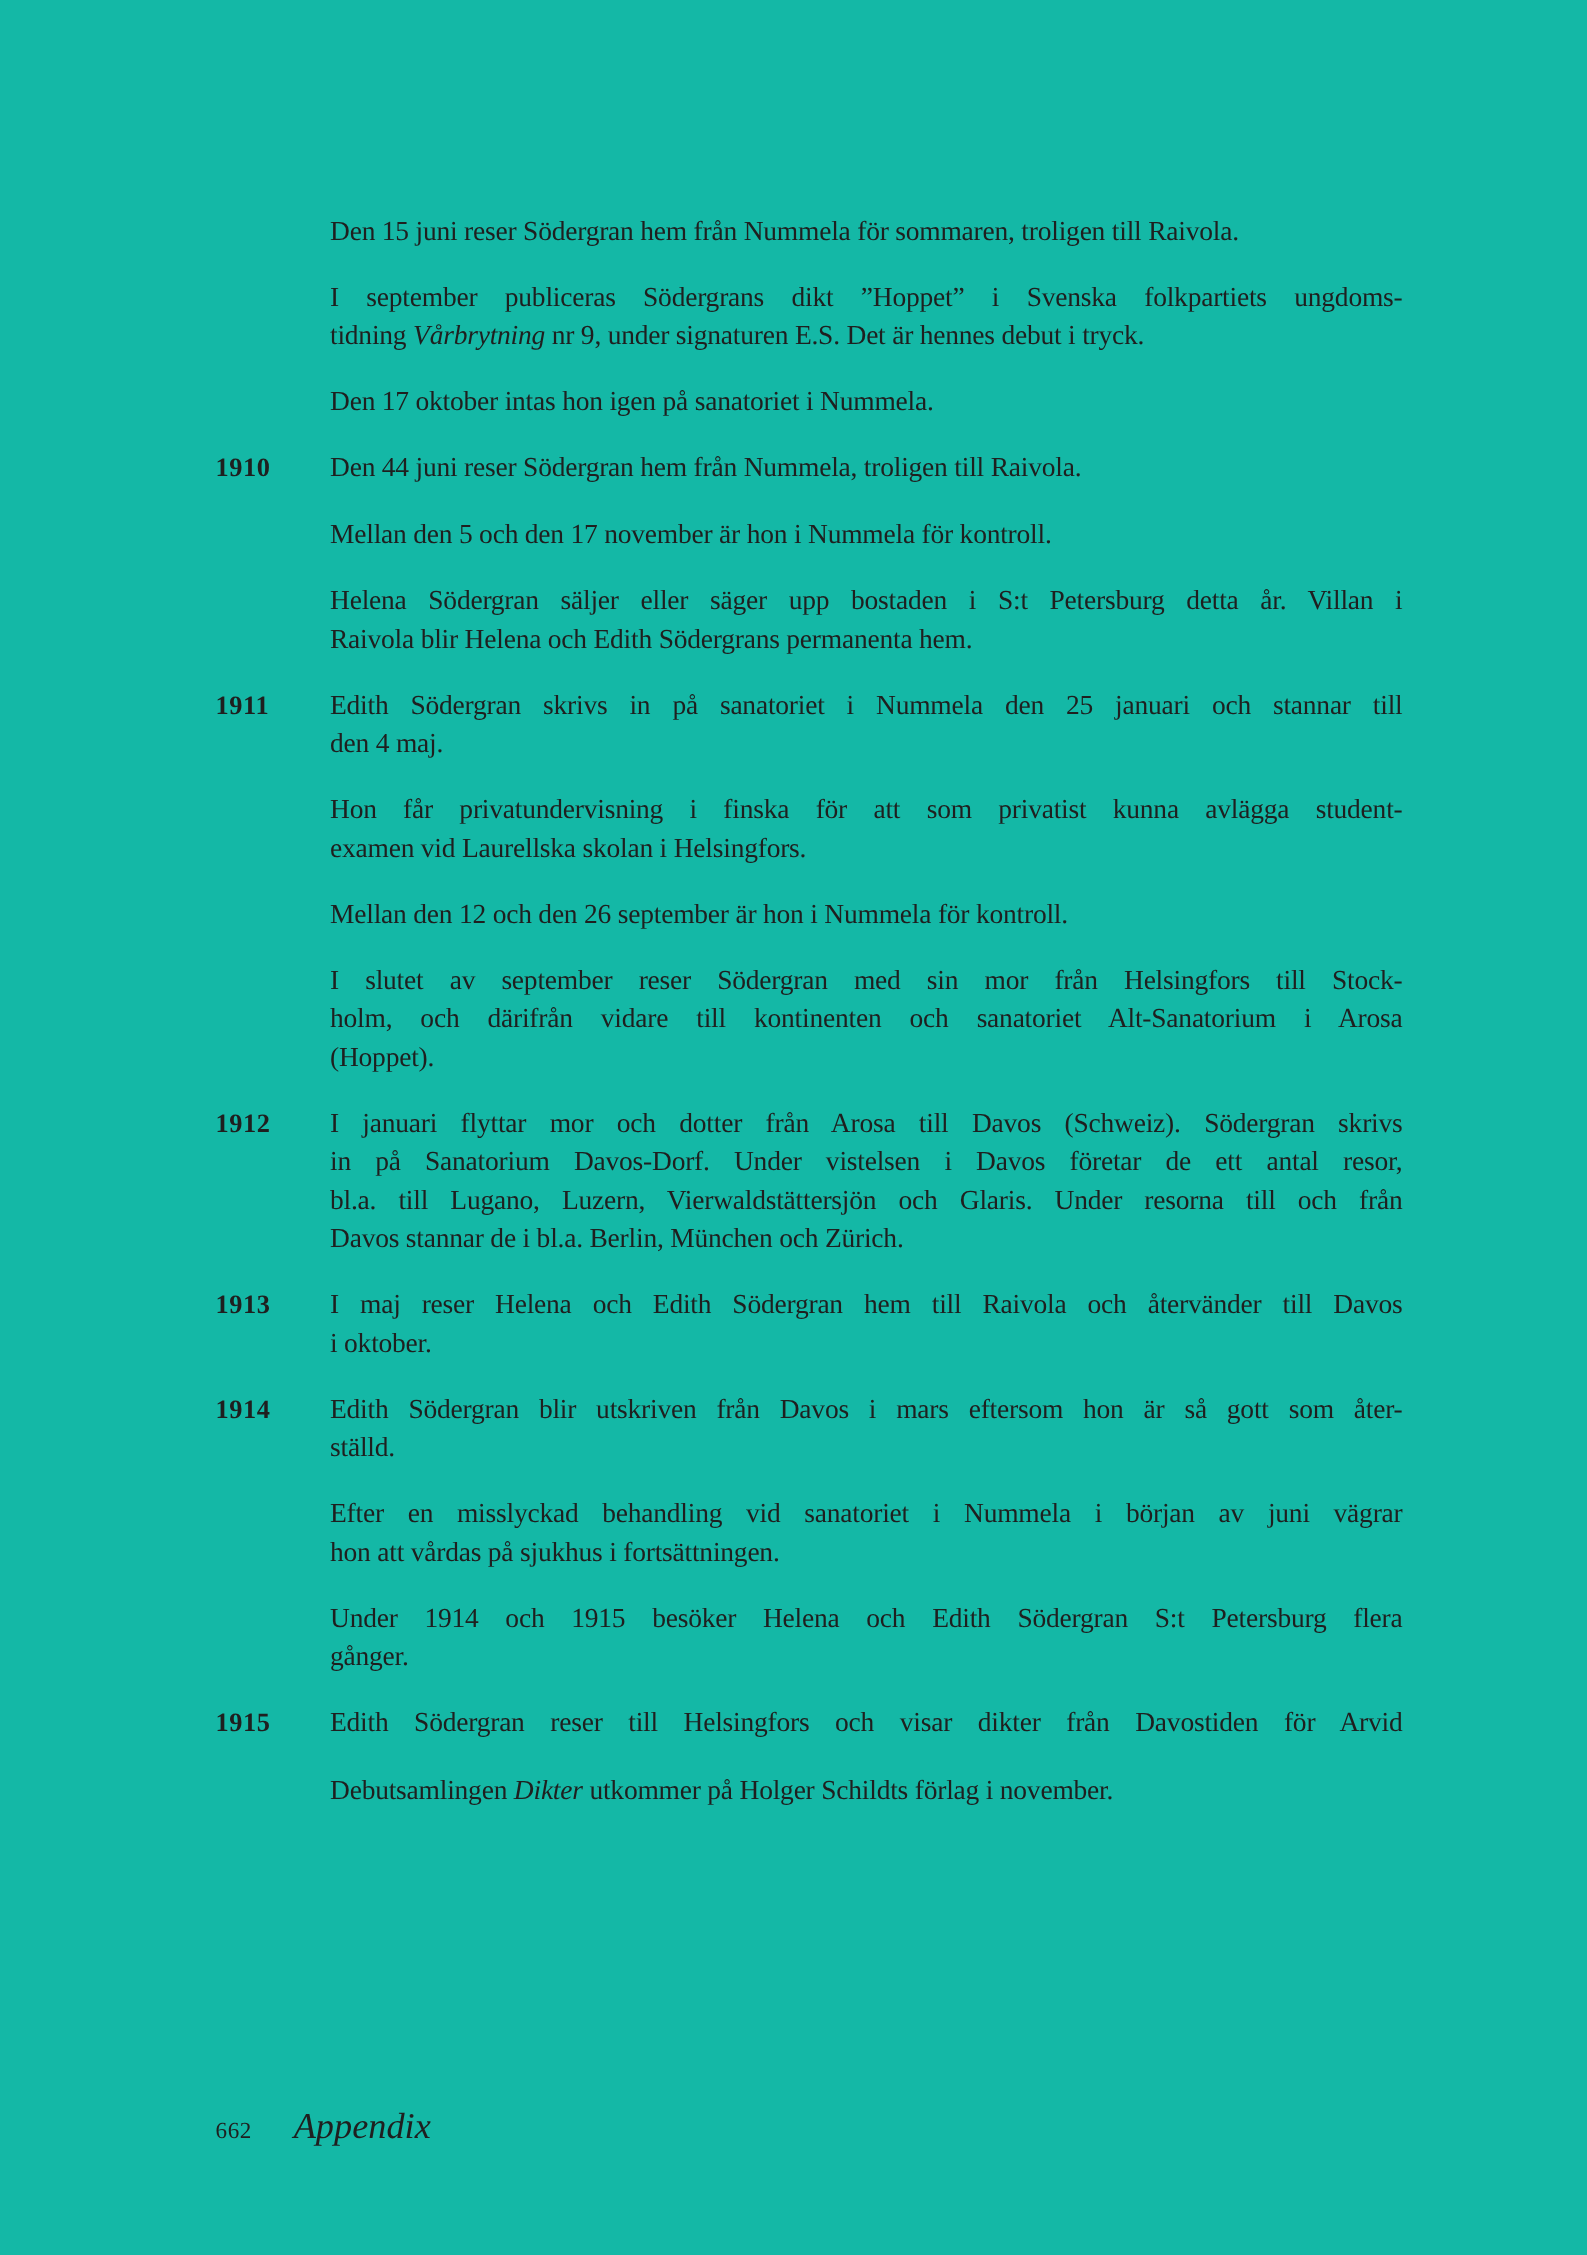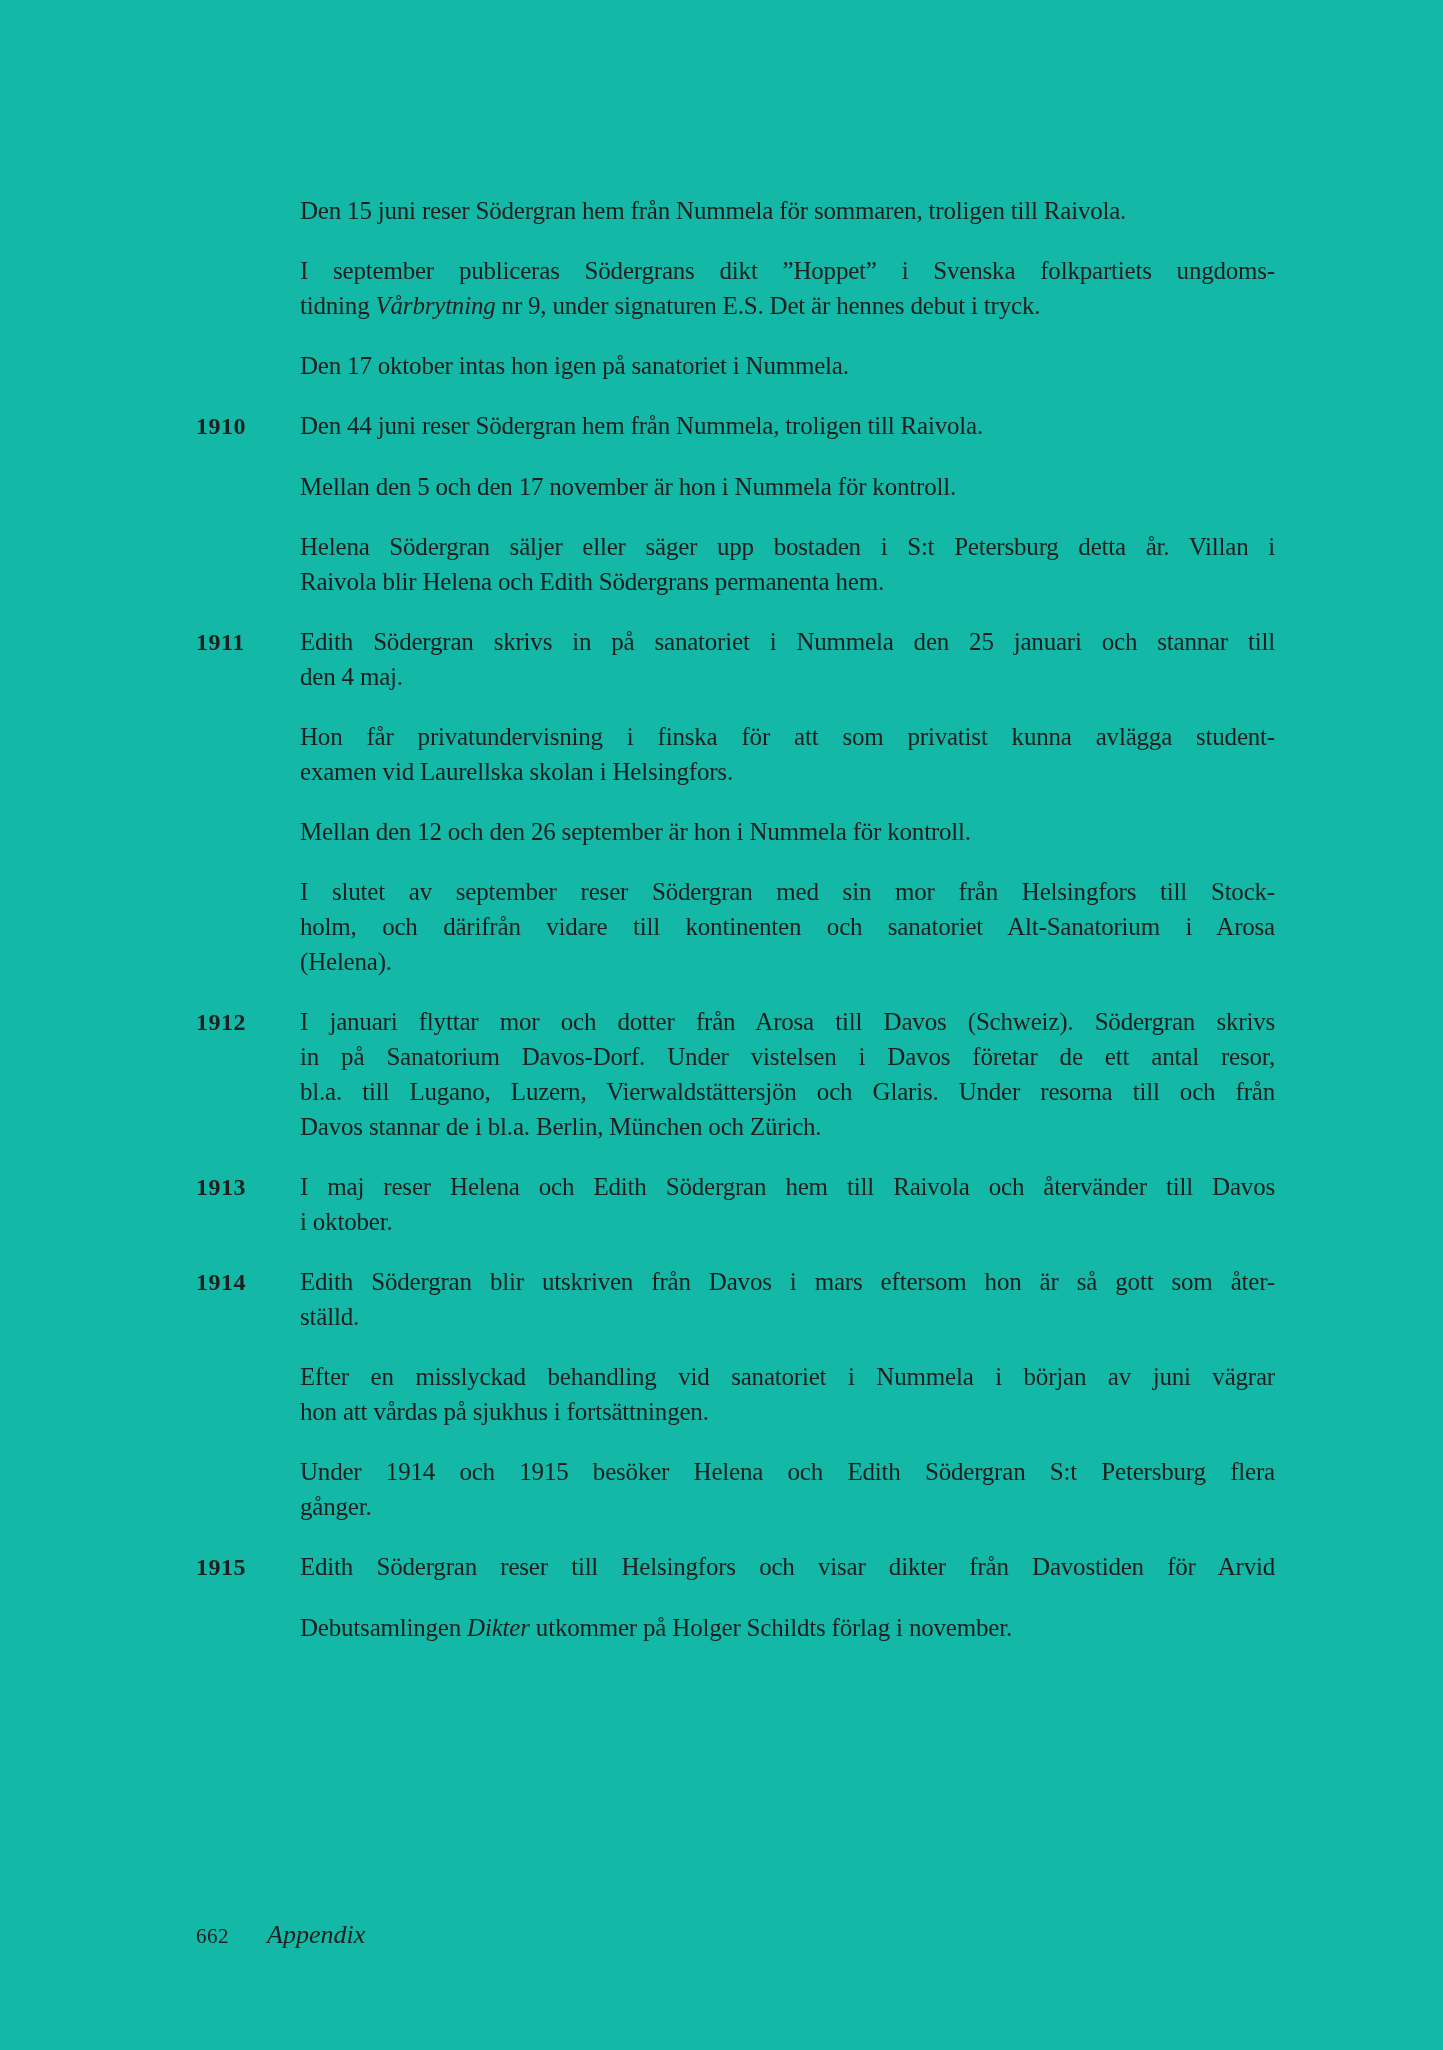--- a/index.html
+++ b/index.html
@@ -59,21 +59,21 @@
     display: flex;
     align-items: baseline;
   }
   .page-num {
     font-size: 21px;
     line-height: 35px;
     letter-spacing: 0.5px;
   }
   .footer-title {
     font-style: italic;
-    font-size: 26px;
+    font-size: 33px;
     line-height: 35px;
     margin-left: 38px;
     text-align: center;
   }
 </style>
 </head>
 <body>
 
 <div class="page" style="background: #14b8a6; color: rgb(31, 31, 31);">
   <div class="content">
@@ -142,21 +142,21 @@
     <div class="para">
           <div class="line last"><span>Mellan den 12 och den 26 september är hon i Nummela för kontroll.</span></div>
         </div>
   </div>
 
   <div class="entry">
     <div class="year"></div>
     <div class="para">
           <div class="line"><span>I slutet av september reser Södergran med sin mor från Helsingfors till Stock-</span></div>
           <div class="line"><span>holm, och därifrån vidare till kontinenten och sanatoriet Alt-Sanatorium i Arosa</span></div>
-          <div class="line last"><span>(Helena).</span></div>
+          <div class="line last"><span>(Hoppet).</span></div>
         </div>
   </div>
 
   <div class="entry">
     <div class="year">1912</div>
     <div class="para">
           <div class="line"><span>I januari flyttar mor och dotter från Arosa till Davos (Schweiz). Södergran skrivs</span></div>
           <div class="line"><span>in på Sanatorium Davos-Dorf. Under vistelsen i Davos företar de ett antal resor,</span></div>
           <div class="line"><span>bl.a. till Lugano, Luzern, Vierwaldstättersjön och Glaris. Under resorna till och från</span></div>
           <div class="line last"><span>Davos stannar de i bl.a. Berlin, München och Zürich.</span></div>

